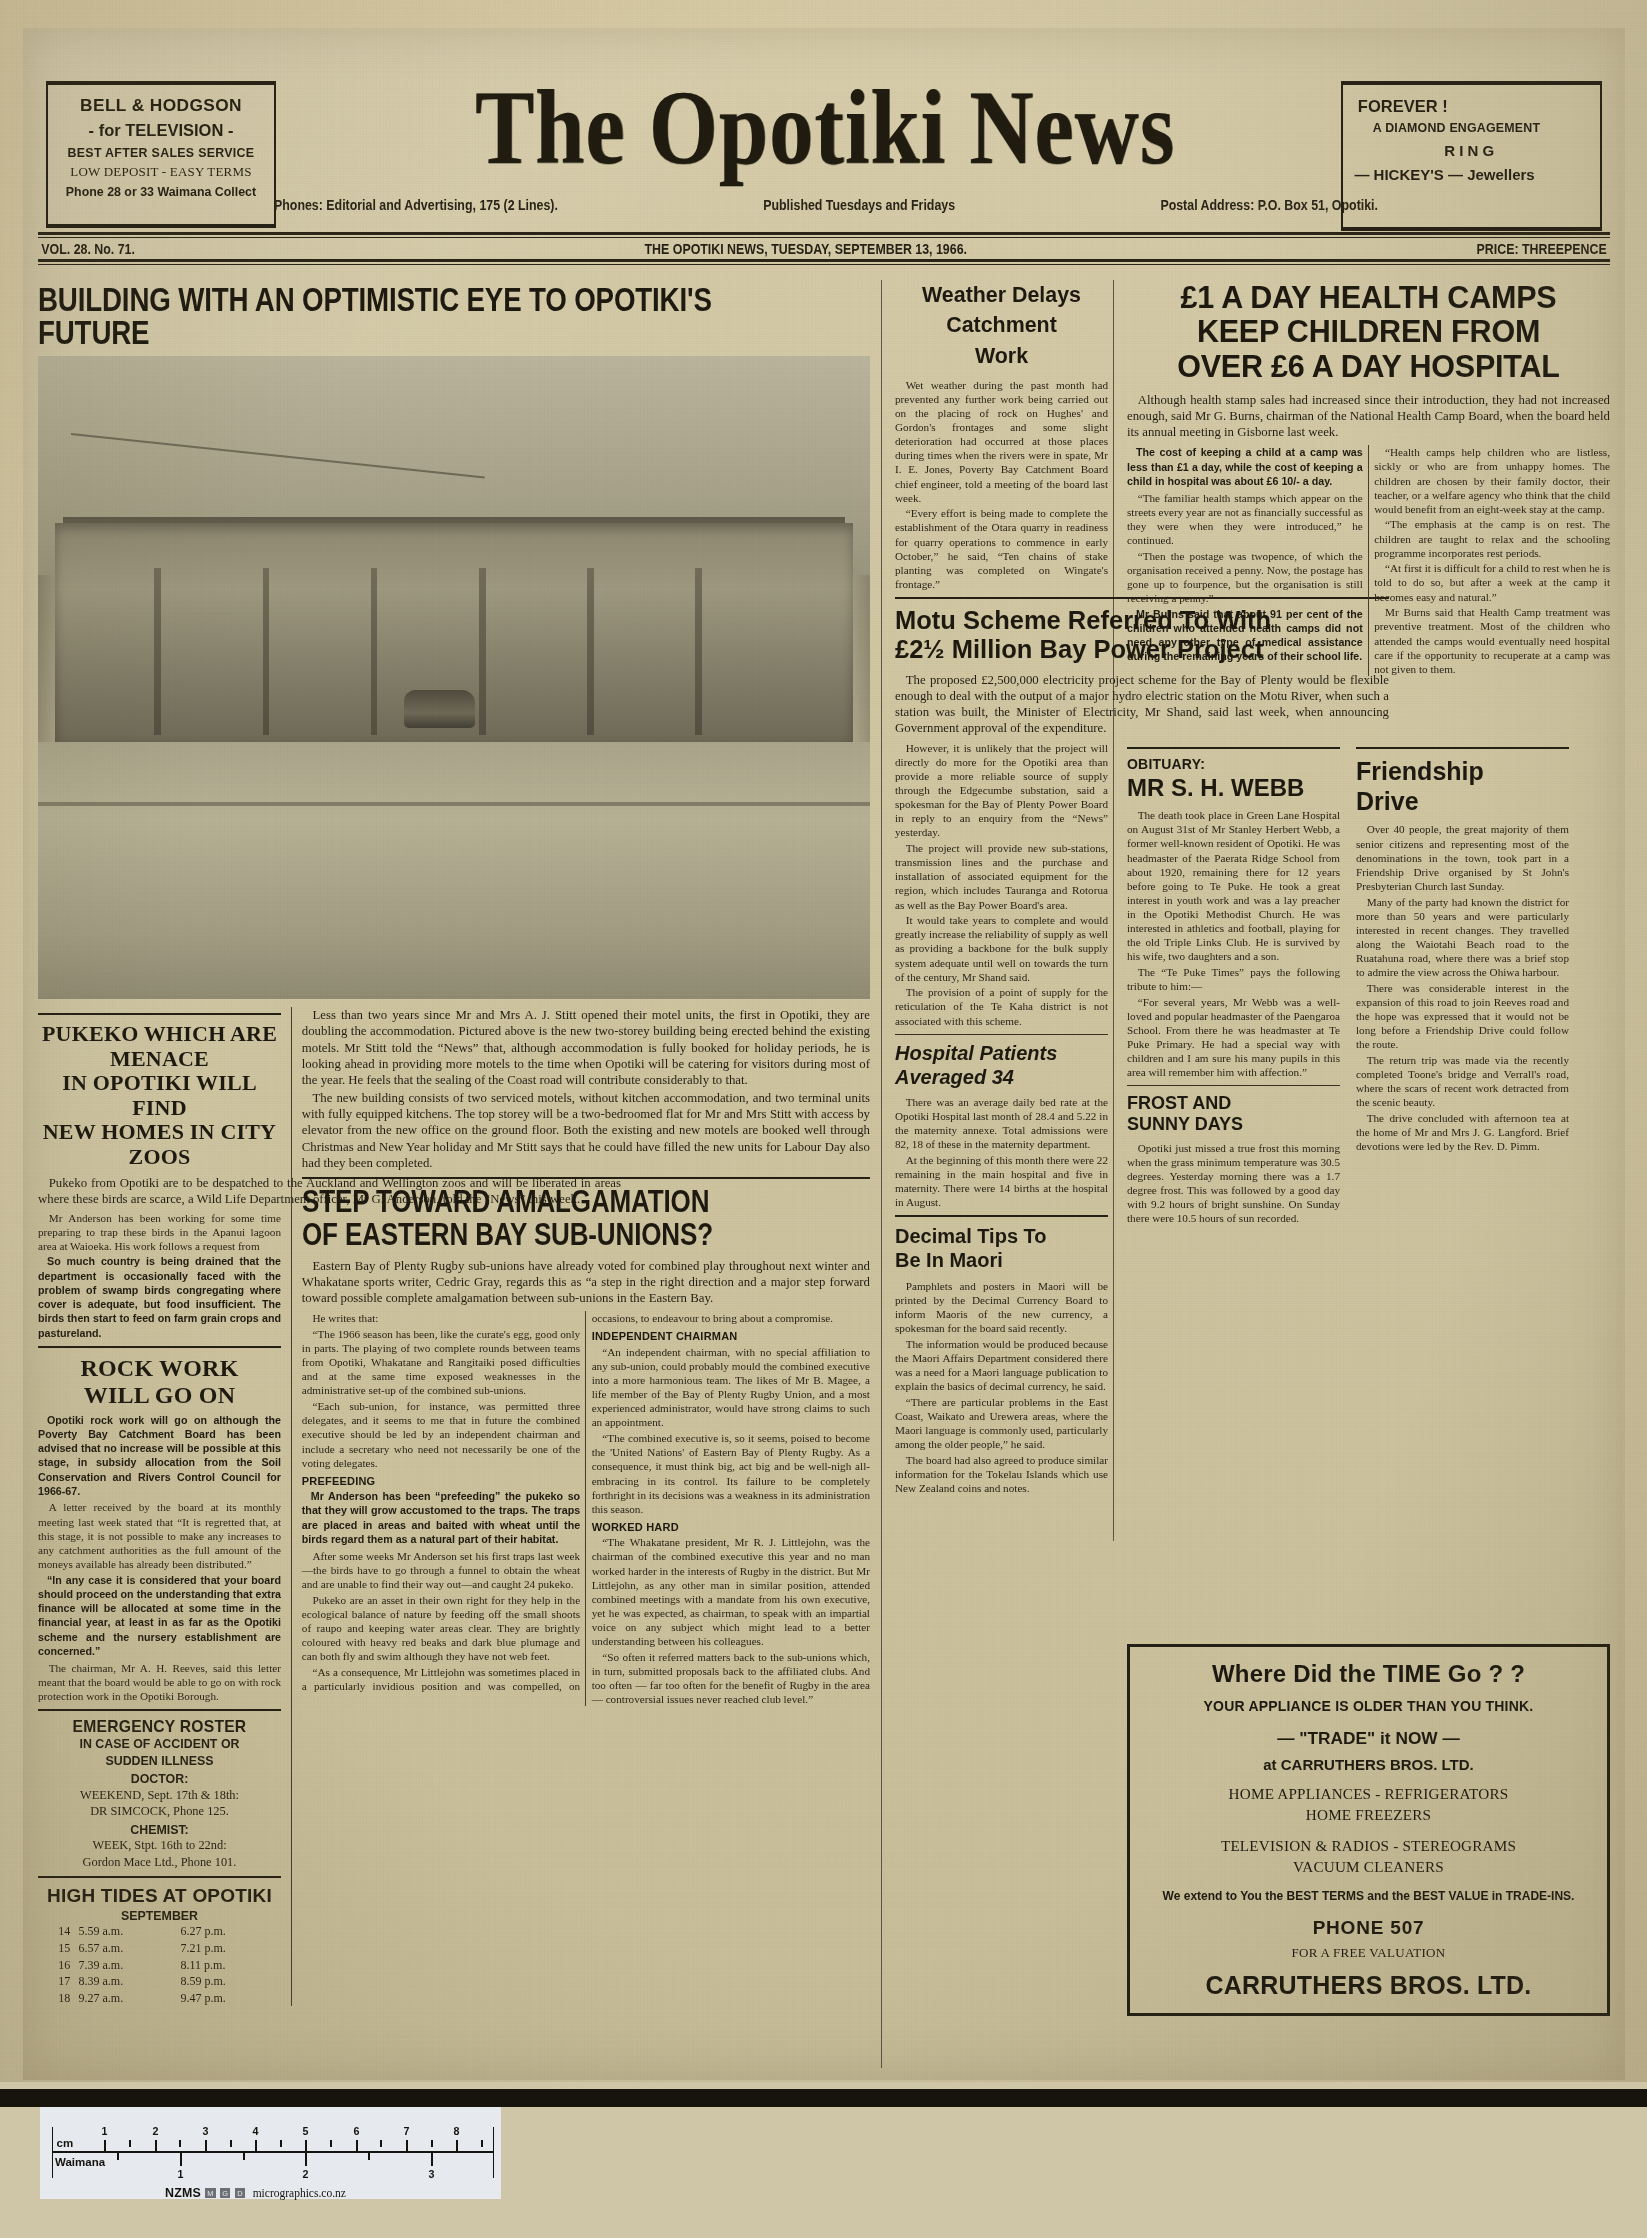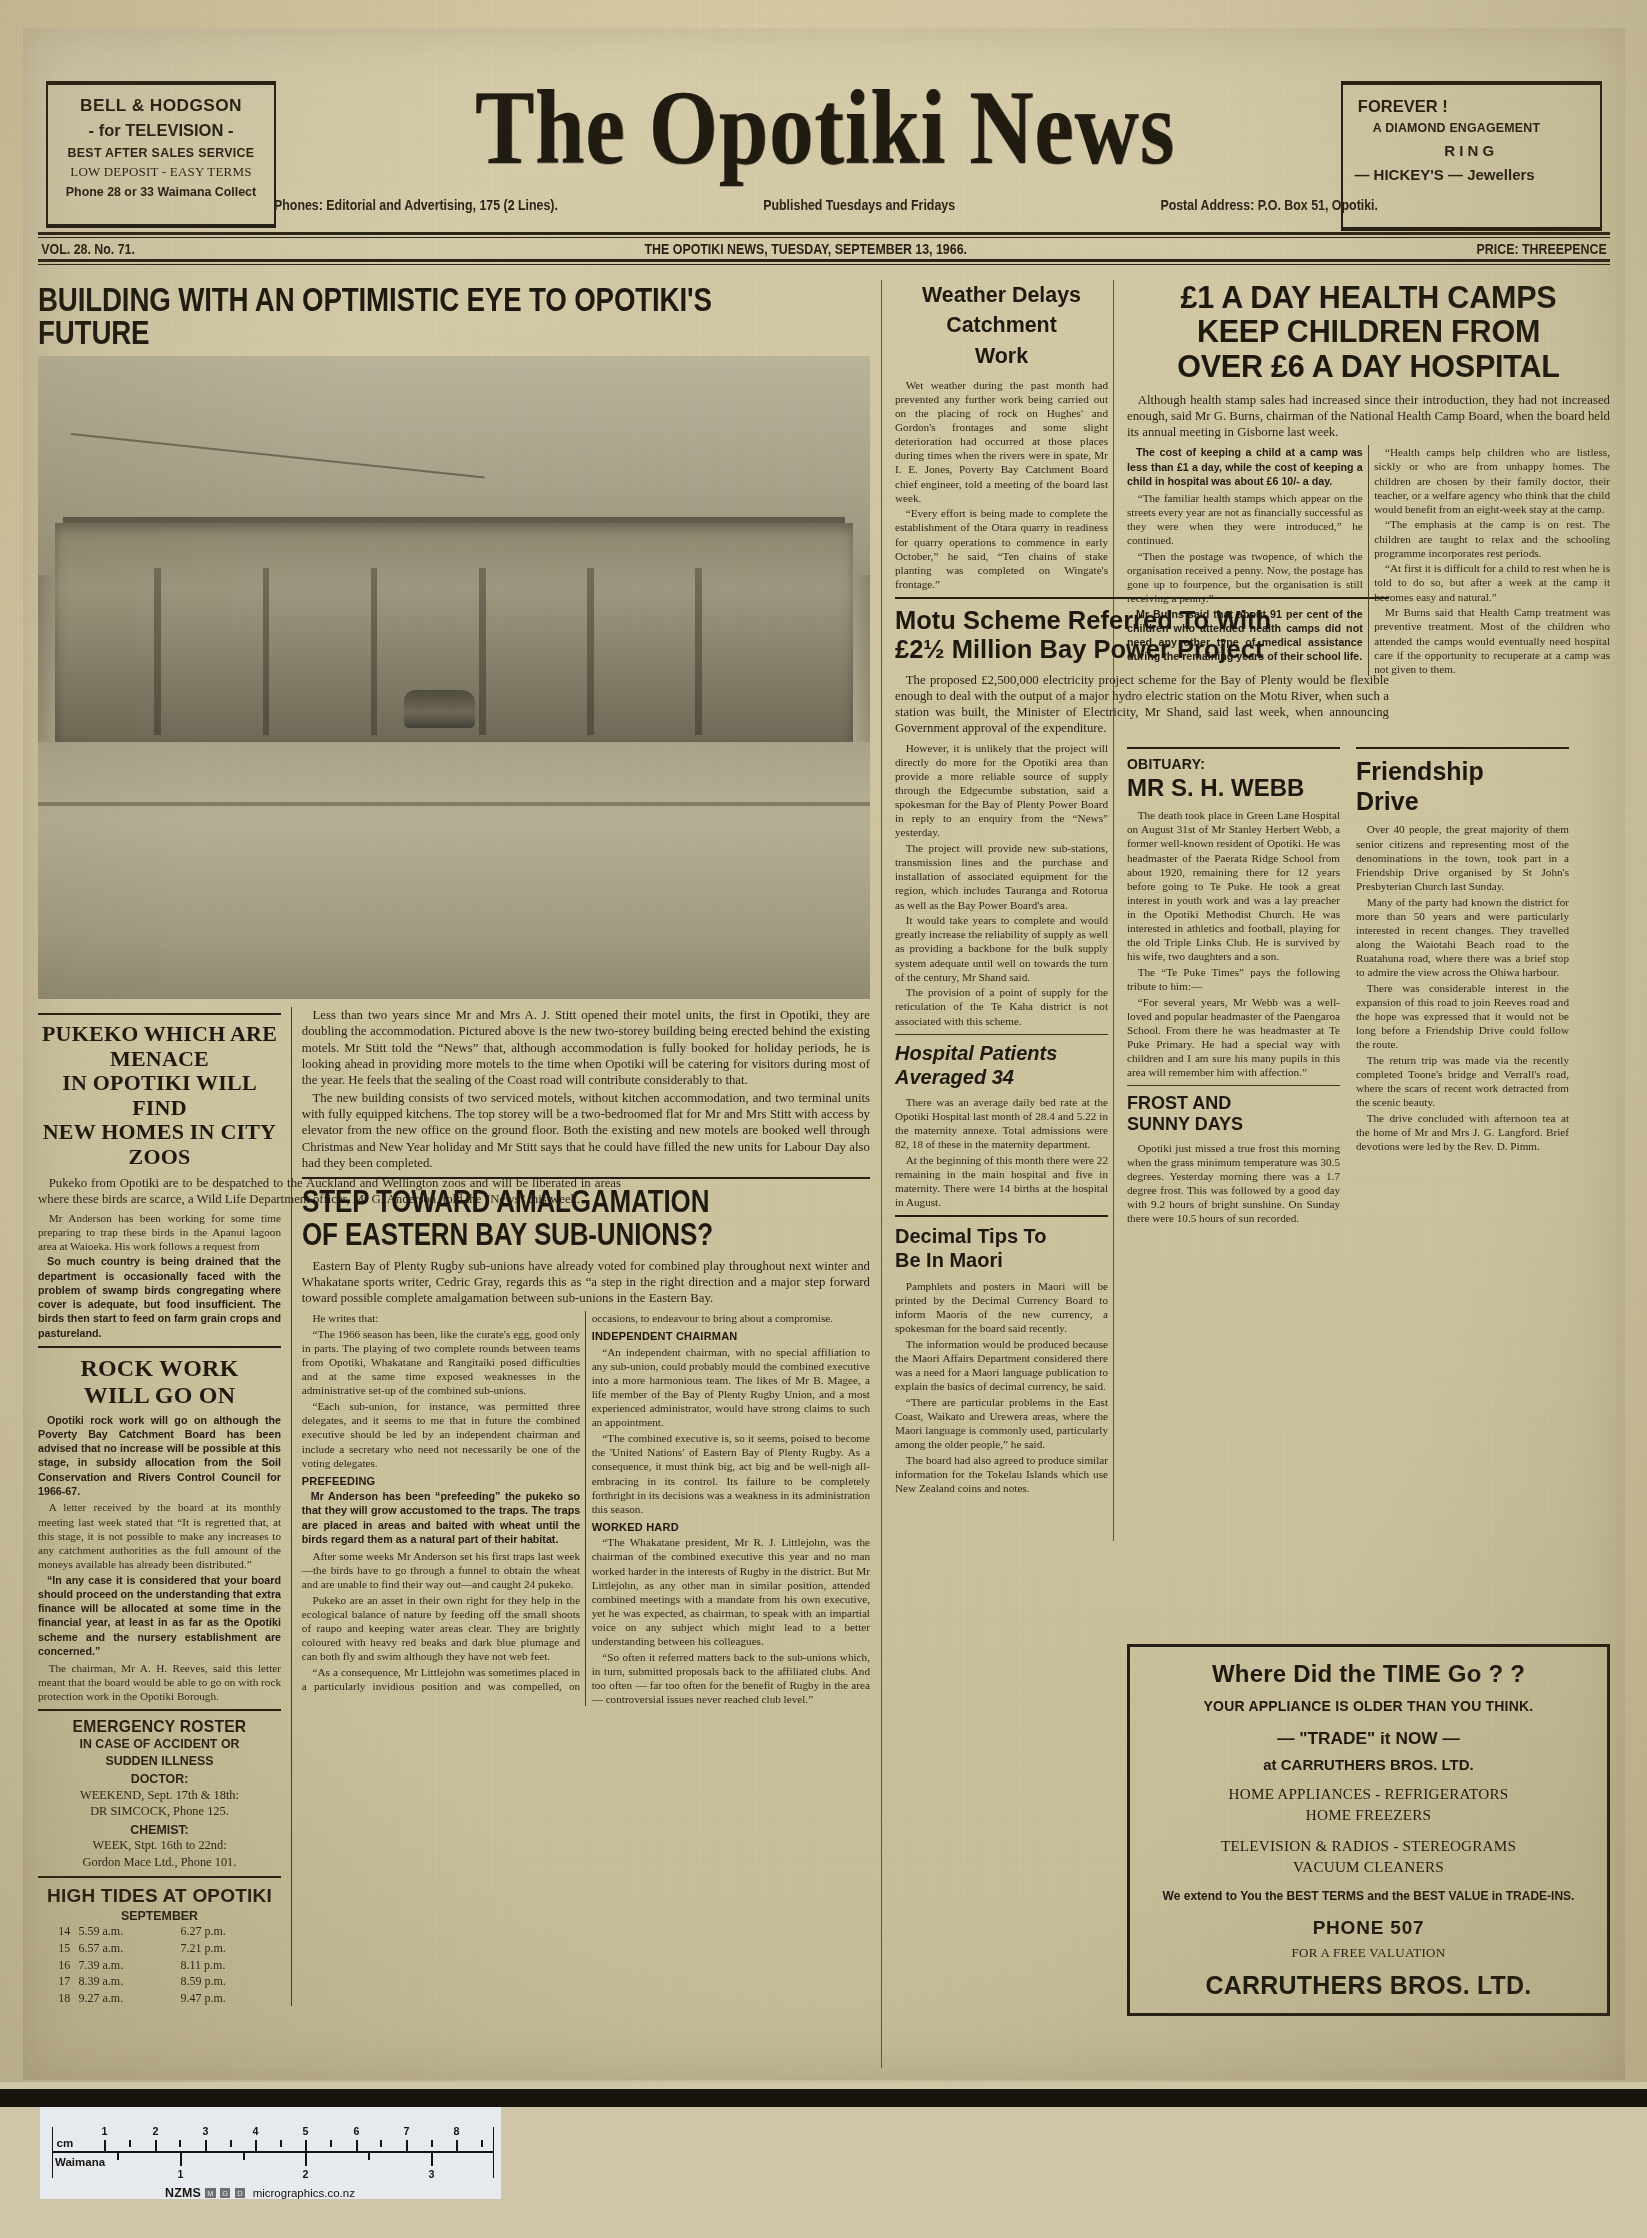--- a/index.html
+++ b/index.html
@@ -170,21 +170,21 @@
   .tickc{position:absolute;top:33px;width:1.6px;background:#15130e;}
   .tickcnum{position:absolute;top:18px;font-family:"Liberation Sans",sans-serif;font-weight:bold;
     font-size:10.7px;color:#15130e;transform:translateX(-2.5px);}
   .ticki{position:absolute;top:46px;width:1.6px;background:#15130e;}
   .tickinum{position:absolute;top:61px;font-family:"Liberation Sans",sans-serif;font-weight:bold;
     font-size:10.7px;color:#15130e;transform:translateX(-2.5px);}
   .nzms{position:absolute;left:105px;top:79px;display:flex;align-items:center;gap:4.1px;}
   .nzms .w{font-family:"Liberation Sans",sans-serif;font-weight:bold;font-size:12.4px;color:#15130e;letter-spacing:0.2px;padding-left:20px;}
   .nzms .sq{width:10.7px;height:10.7px;background:#6c6f74;color:#e6e9ee;font-size:7.4px;
     font-family:"Liberation Sans",sans-serif;display:flex;align-items:center;justify-content:center;}
-  .nzms .u{font-family:Liberation Sans, sans-serif;font-size:11.5px;color:#15130e;margin-left:3.3px;}
+  .nzms .u{font-family:Liberation Serif, serif;font-size:11.5px;color:#15130e;margin-left:3.3px;}
 </style>
 </head>
 <body>
 
 <div class="page">
   <div class="sheet"></div>
 
   <div class="masthead">
 
     <div class="ad-box ad-bell">

